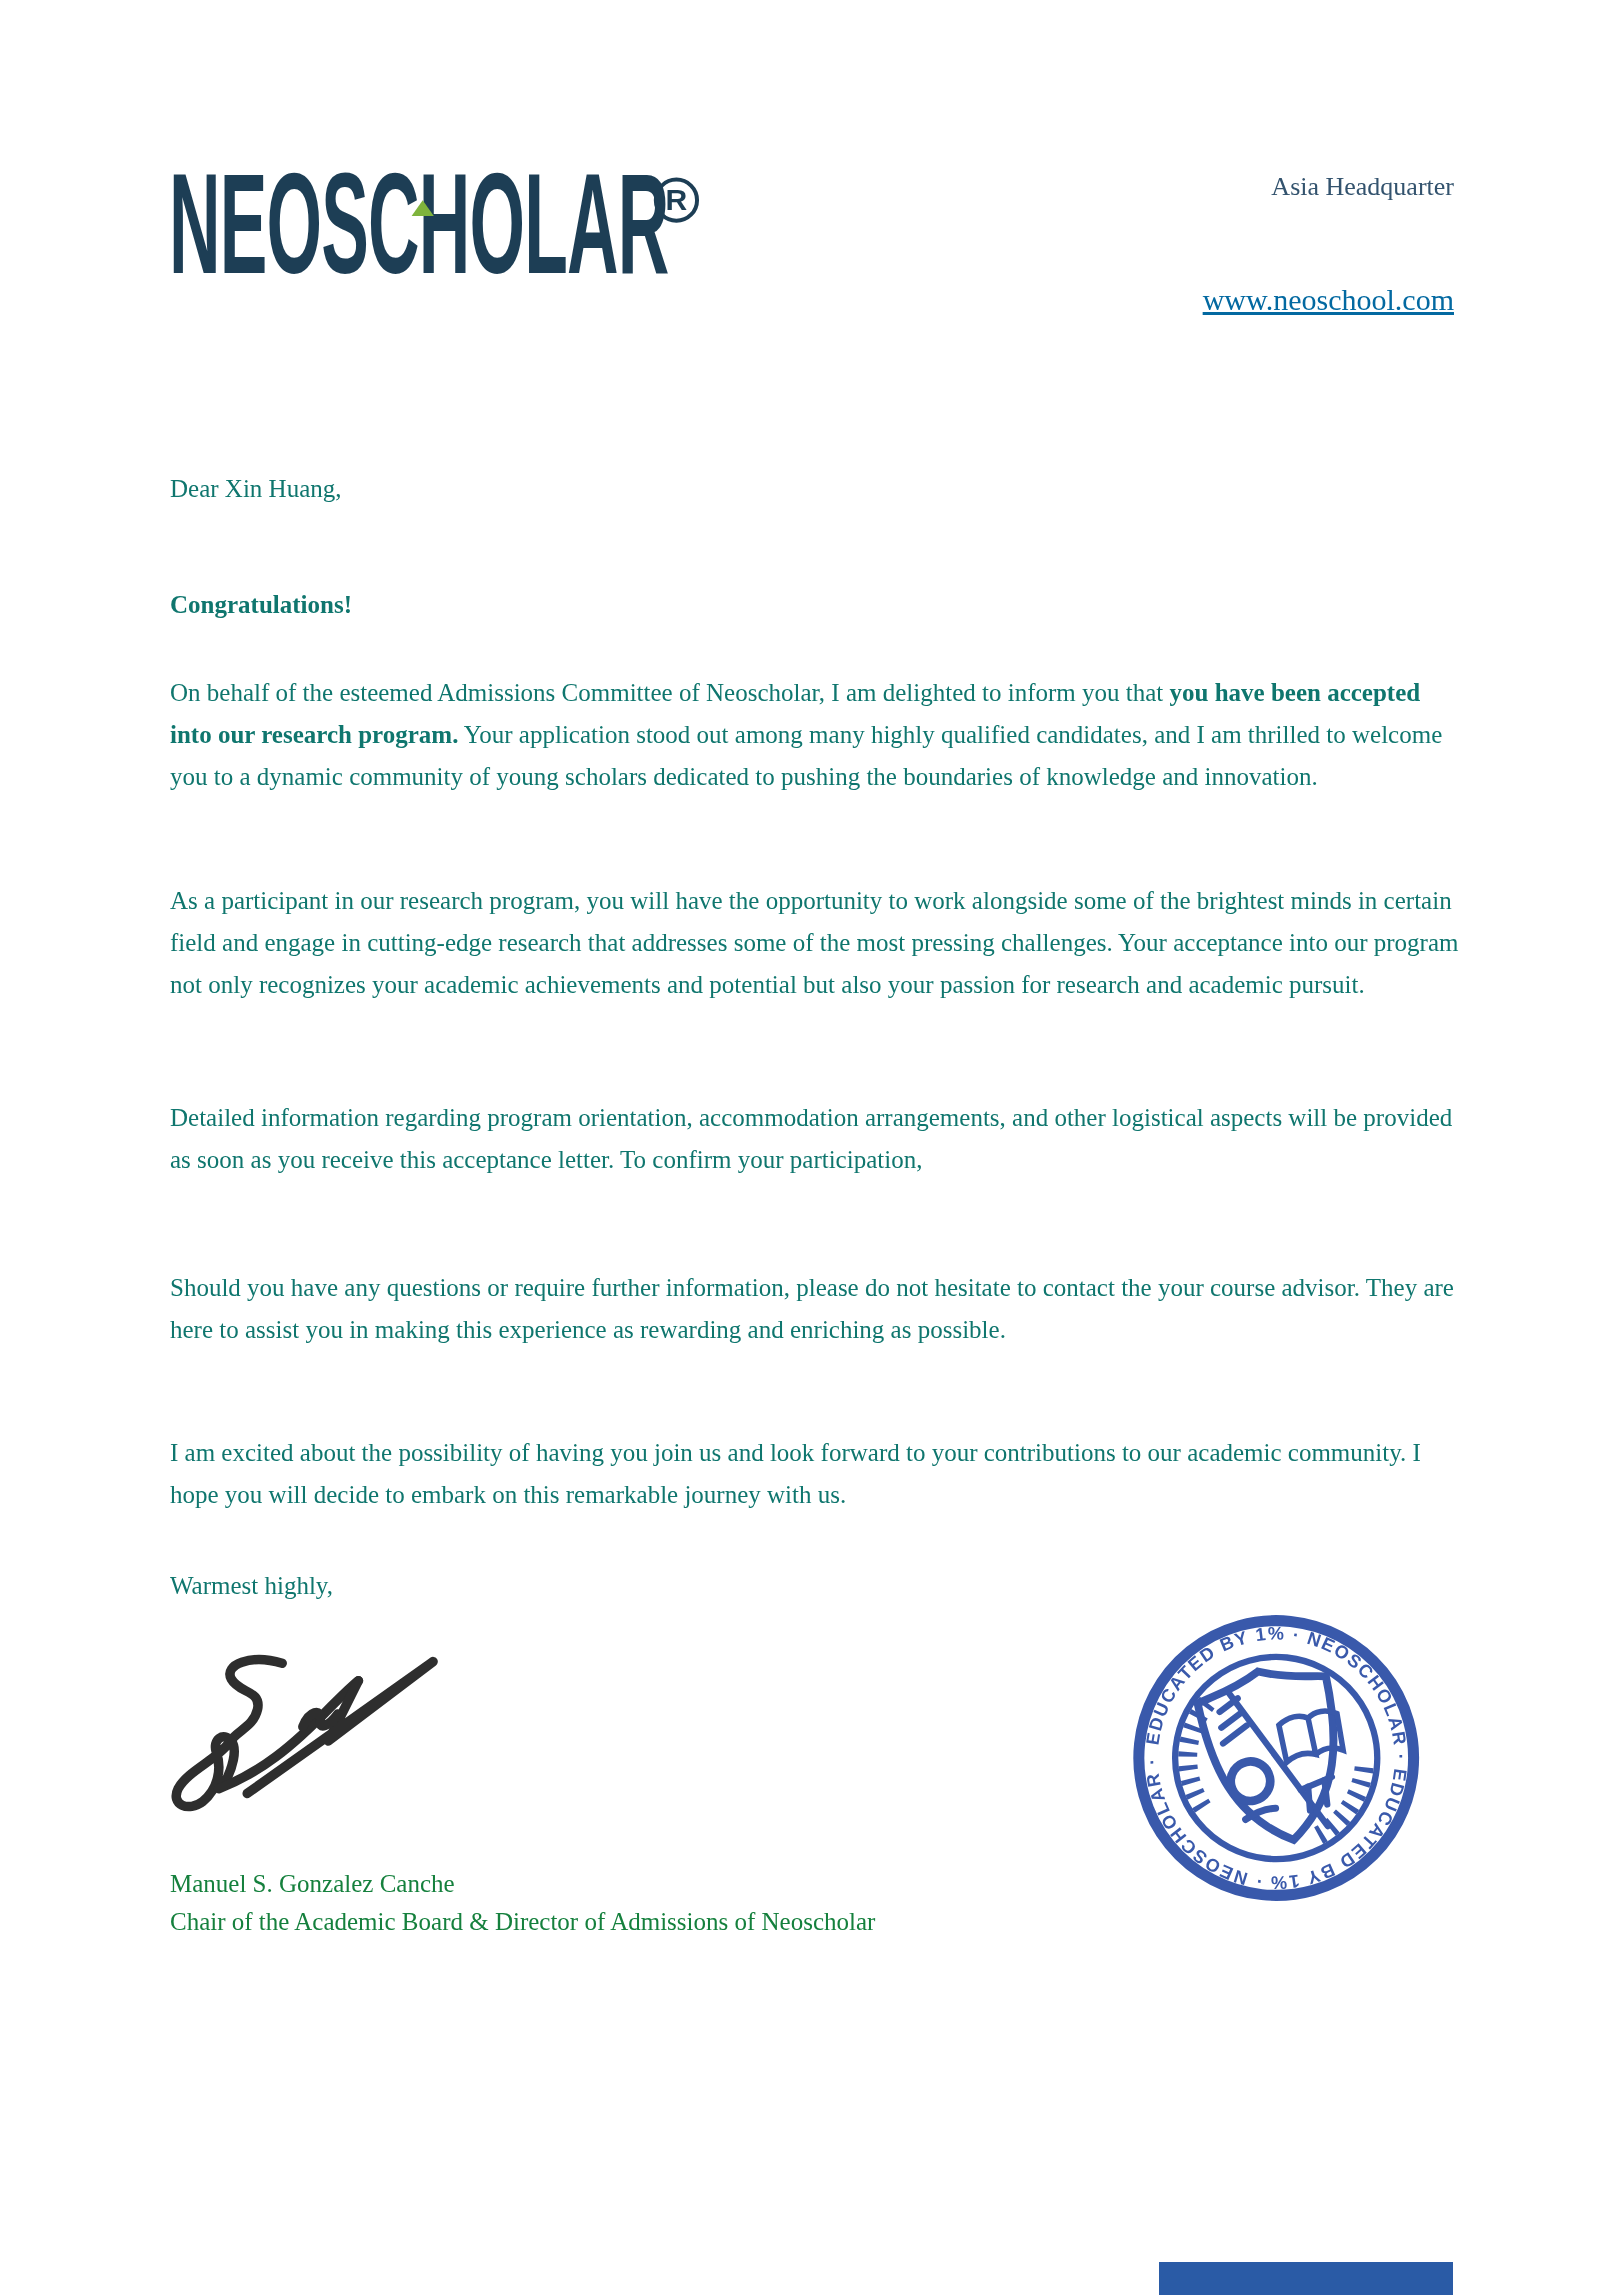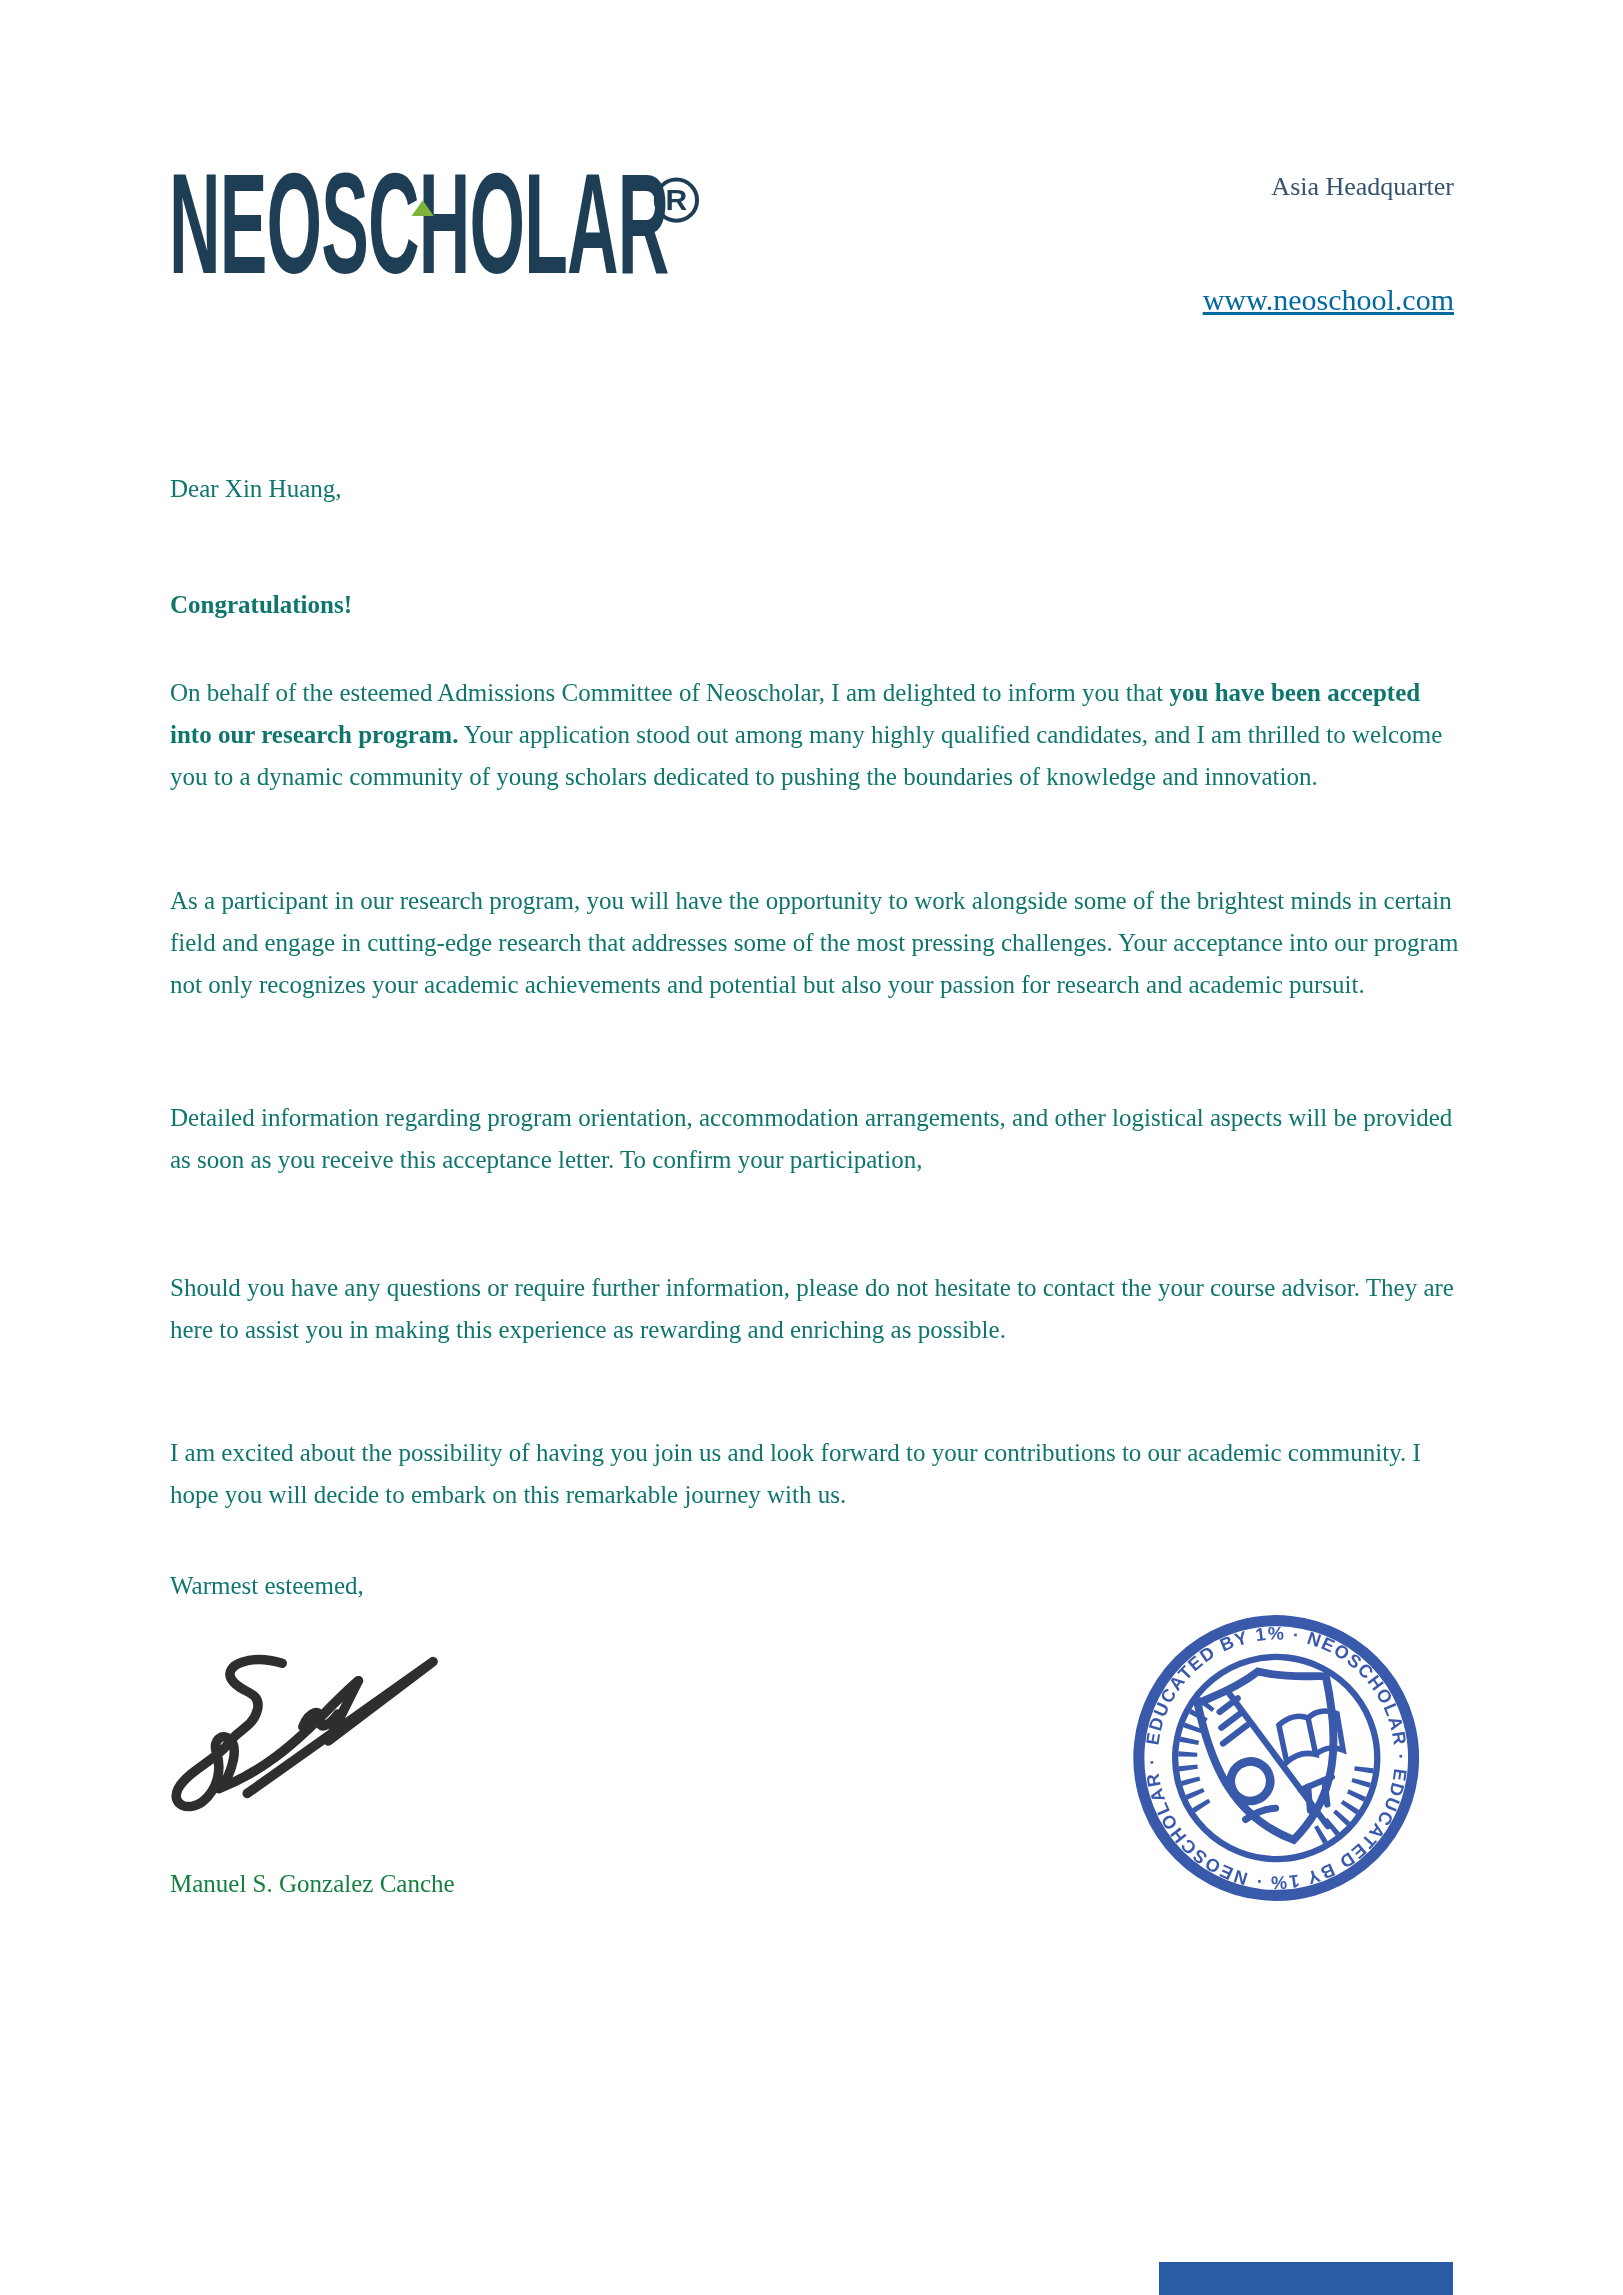--- a/index.html
+++ b/index.html
@@ -58,21 +58,21 @@
 <div class="abs para p1"><span>On behalf of the esteemed Admissions Committee of Neoscholar, I am delighted to inform you that </span><span class="bold">you have been accepted into our research program.</span><span> Your application stood out among many highly qualified candidates, and I am thrilled to welcome you to a dynamic community of young scholars dedicated to pushing the boundaries of knowledge and innovation.</span></div>
 
 <div class="abs para p2">As a participant in our research program, you will have the opportunity to work alongside some of the brightest minds in certain field and engage in cutting-edge research that addresses some of the most pressing challenges. Your acceptance into our program not only recognizes your academic achievements and potential but also your passion for research and academic pursuit.</div>
 
 <div class="abs para p3">Detailed information regarding program orientation, accommodation arrangements, and other logistical aspects will be provided as soon as you receive this acceptance letter. To confirm your participation,</div>
 
 <div class="abs para p4">Should you have any questions or require further information, please do not hesitate to contact the your course advisor. They are here to assist you in making this experience as rewarding and enriching as possible.</div>
 
 <div class="abs para p5">I am excited about the possibility of having you join us and look forward to your contributions to our academic community. I hope you will decide to embark on this remarkable journey with us.</div>
 
-<div class="abs para closing">Warmest esteemed,</div>
+<div class="abs para closing">Warmest highly,</div>
 
 <div class="abs sig">
   <svg width="270" height="163" viewBox="0 0 340 205">
     <g fill="none" stroke="#2e2e2e" stroke-width="12" stroke-linecap="round" stroke-linejoin="round">
       <path d="M 140,14 C 100,2 66,16 76,34 C 86,52 114,48 109,72 C 104,94 84,98 73,114 C 60,134 20,150 9,172 C -1,192 22,202 40,188 C 60,172 64,146 57,126 C 52,110 66,100 76,112 C 84,122 78,146 66,168"></path>
       <path d="M 60,172 C 112,152 152,120 202,68 C 214,56 226,44 236,36"></path>
       <path d="M 236,36 L 198,112 L 330,12 L 96,178"></path>
       <path d="M 166,94 C 174,74 190,70 188,86 C 186,98 198,94 210,78"></path>
     </g>
   </svg>
@@ -105,16 +105,17 @@
       <line x1="240" y1="149" x2="240" y2="196" stroke-width="5"></line>
       <path d="M 212,236 L 254,228" stroke-width="8"></path>
       <path d="M 222,234 L 218,264" stroke-width="8"></path>
       <path d="M 244,230 L 241,261" stroke-width="8"></path>
     </g>
   </svg>
 </div>
 
 <div class="abs signer">
   <div>Manuel S. Gonzalez Canche</div>
+  <div>Chair of the Academic Board &amp; Director of Admissions of Neoscholar</div>
 </div>
 
 <div class="abs footer-bar"></div>
 
 
 </body></html>

